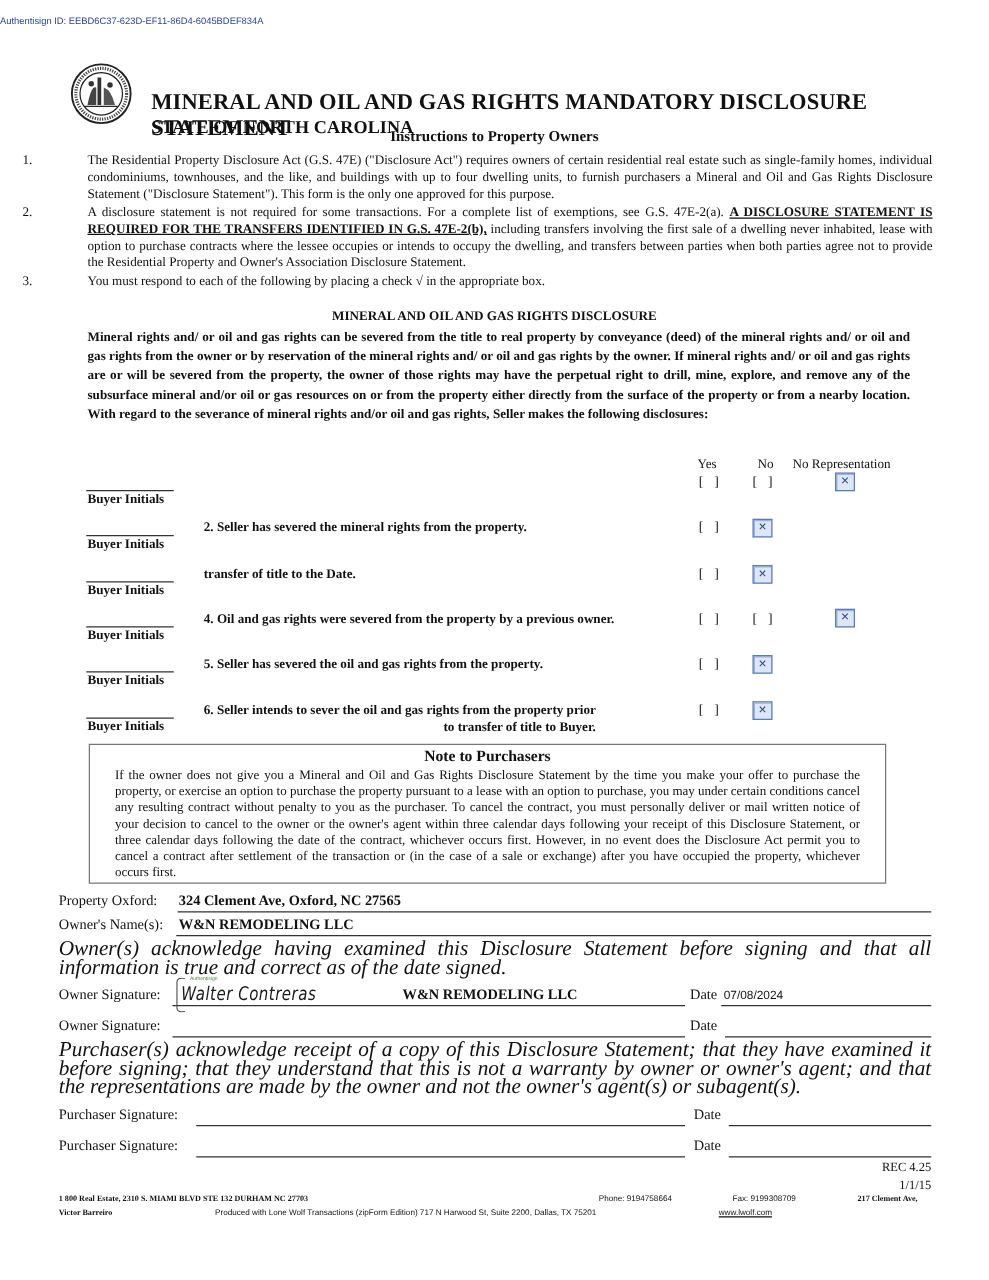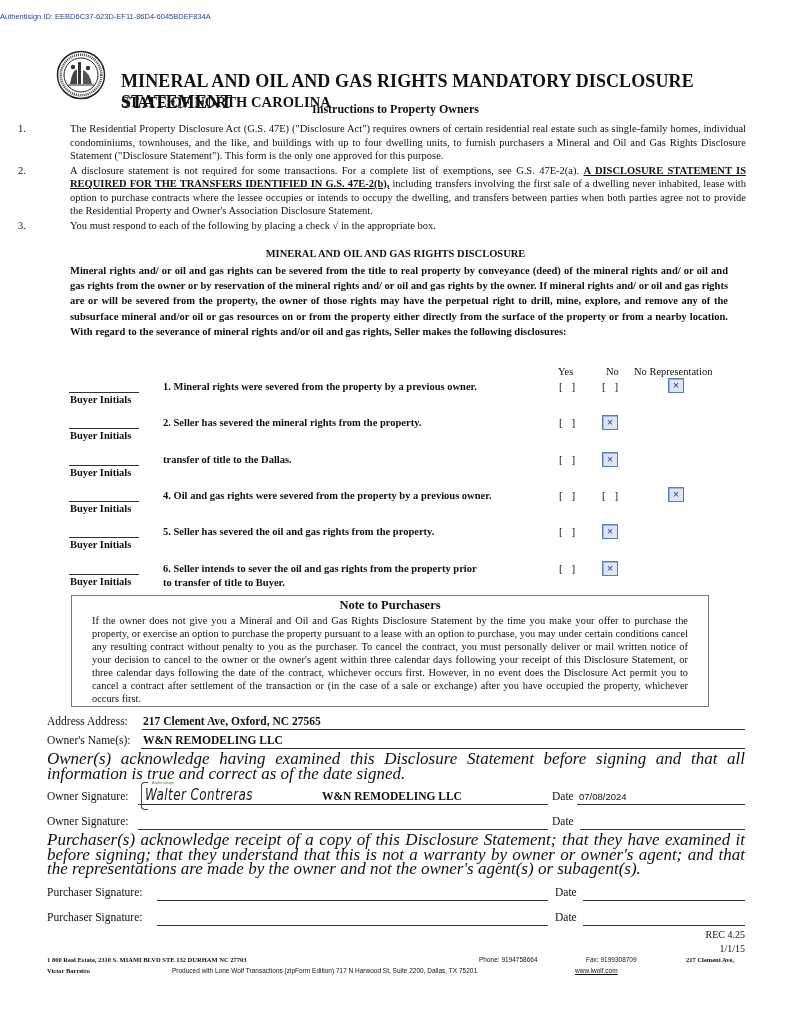--- a/index.html
+++ b/index.html
@@ -89,43 +89,39 @@
 <div class="abs sec-body">Mineral rights and/ or oil and gas rights can be severed from the title to real property by conveyance (deed) of the mineral rights and/ or oil and gas rights from the owner or by reservation of the mineral rights and/ or oil and gas rights by the owner. If mineral rights and/ or oil and gas rights are or will be severed from the property, the owner of those rights may have the perpetual right to drill, mine, explore, and remove any of the subsurface mineral and/or oil or gas resources on or from the property either directly from the surface of the property or from a nearby location. With regard to the severance of mineral rights and/or oil and gas rights, Seller makes the following disclosures:</div>
 
 <div class="abs col-head" style="left:558px;">Yes</div>
 <div class="abs col-head" style="left:606px;">No</div>
 <div class="abs col-head" style="left:634px;">No Representation</div>
 
 <div id="rows">
     <div class="abs row" style="top: 378px;">
       <div class="initials-line" style="top:14px;"></div>
       <div class="initials-label" style="top:16px;">Buyer Initials</div>
-      <div class="q" style="top:2px;">
-        <div>1. Mineral rights were severed from the property by a previous owner.</div>
-        <div></div>
-      </div>
       <div class="bracket" style="left:559px; top:2px;">[ ]</div>
       <div class="bracket" style="left:602px; top:2px;">[ ]</div>
       <div class="xbox" style="left:668px; top:0px;">×</div>
     </div>
     <div class="abs row" style="top: 414px;">
       <div class="initials-line" style="top:14px;"></div>
       <div class="initials-label" style="top:16px;">Buyer Initials</div>
       <div class="q" style="top:2px;">
         <div>2. Seller has severed the mineral rights from the property.</div>
         <div></div>
       </div>
       <div class="bracket" style="left:559px; top:2px;">[ ]</div>
       <div class="xbox" style="left:602px; top:1px;">×</div>
     </div>
     <div class="abs row" style="top: 451px;">
       <div class="initials-line" style="top:14px;"></div>
       <div class="initials-label" style="top:16px;">Buyer Initials</div>
       <div class="q" style="top:2px;">
-        <div>transfer of title to the Dallas.</div>
+        <div>transfer of title to the Date.</div>
       </div>
       <div class="bracket" style="left:559px; top:2px;">[ ]</div>
       <div class="xbox" style="left:602px; top:1px;">×</div>
     </div>
     <div class="abs row" style="top: 487px;">
       <div class="initials-line" style="top:14px;"></div>
       <div class="initials-label" style="top:16px;">Buyer Initials</div>
       <div class="q" style="top:2px;">
         <div>4. Oil and gas rights were severed from the property by a previous owner.</div>
         <div></div>
@@ -140,39 +136,39 @@
       <div class="q" style="top:2px;">
         <div>5. Seller has severed the oil and gas rights from the property.</div>
         <div></div>
       </div>
       <div class="bracket" style="left:559px; top:2px;">[ ]</div>
       <div class="xbox" style="left:602px; top:1px;">×</div>
     </div>
     <div class="abs row" style="top: 560px;">
       <div class="initials-line" style="top:14px;"></div>
       <div class="initials-label" style="top:16px;">Buyer Initials</div>
-      <div class="q" style="top:2px;">
+      <div class="q" style="top:2px;text-align:right;">
         <div>6. Seller intends to sever the oil and gas rights from the property prior</div>
         <div>to transfer of title to Buyer.</div>
       </div>
       <div class="bracket" style="left:559px; top:2px;">[ ]</div>
       <div class="xbox" style="left:602px; top:1px;">×</div>
     </div>
   </div>
 
 <div class="abs note-box">
   <div class="note-title">Note to Purchasers</div>
   <div class="note-body">If the owner does not give you a Mineral and Oil and Gas Rights Disclosure Statement by the time you make your offer to purchase the property, or exercise an option to purchase the property pursuant to a lease with an option to purchase, you may under certain conditions cancel any resulting contract without penalty to you as the purchaser. To cancel the contract, you must personally deliver or mail written notice of your decision to cancel to the owner or the owner's agent within three calendar days following your receipt of this Disclosure Statement, or three calendar days following the date of the contract, whichever occurs first. However, in no event does the Disclosure Act permit you to cancel a contract after settlement of the transaction or (in the case of a sale or exchange) after you have occupied the property, whichever occurs first.</div>
 </div>
 
 <div class="abs field-row" style="top:715px;">
-  <span>Address Address:</span>
+  <span>Property Oxford:</span>
 </div>
 <div class="fline abs" style="left:142px; top:729px; width:603px;"></div>
-<div class="fval abs" style="left:143px; top:715px;">217 Clement Ave, Oxford, NC  27565</div>
+<div class="fval abs" style="left:143px; top:715px;">324 Clement Ave, Oxford, NC  27565</div>
 
 <div class="abs field-row" style="top:734px;">
   <span>Owner's Name(s):</span>
 </div>
 <div class="fline abs" style="left:141px; top:748px; width:604px;"></div>
 <div class="fval abs" style="left:143px; top:734px;">W&amp;N REMODELING LLC</div>
 
 <div class="abs italic-p" style="top:752px;">Owner(s) acknowledge having examined this Disclosure Statement before signing and that all information is true and  correct as of the date signed.</div>
 
 <div class="abs field-row" style="top:790px;">Owner Signature:</div>

